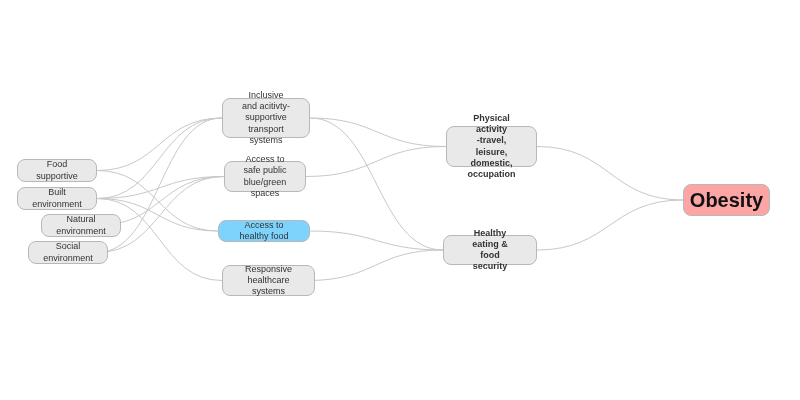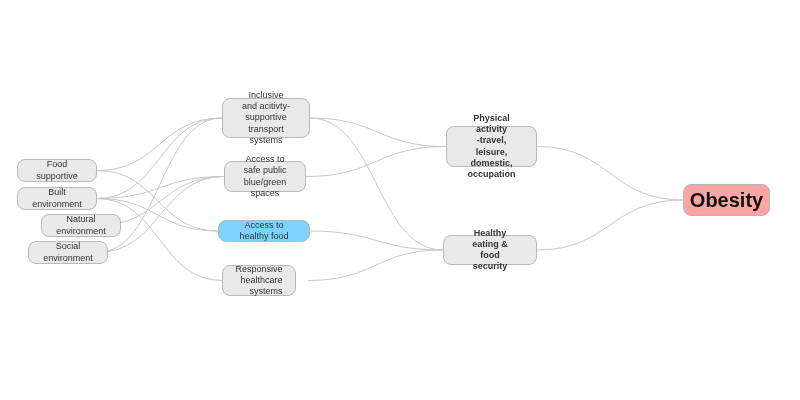--- a/index.html
+++ b/index.html
@@ -45,21 +45,21 @@
 <div class="node regular" style="left: 17px; top: 159px; width: 80px; height: 23px; background: rgb(233, 233, 233); border: 1px solid rgb(184, 184, 184); color: rgb(51, 51, 51);">Food supportive</div>
     <div class="node regular" style="left: 17px; top: 187px; width: 80px; height: 23px; background: rgb(233, 233, 233); border: 1px solid rgb(184, 184, 184); color: rgb(51, 51, 51);">Built environment</div>
     <div class="node regular" style="left: 17px; top: 214px; width: 80px; height: 23px; background: rgb(233, 233, 233); border: 1px solid rgb(184, 184, 184); color: rgb(51, 51, 51); margin-left: 24px;">Natural environment</div>
     <div class="node regular" style="left: 28px; top: 241px; width: 80px; height: 23px; background: rgb(233, 233, 233); border: 1px solid rgb(184, 184, 184); color: rgb(51, 51, 51);">Social environment</div>
     <div class="node regular" style="left: 222px; top: 98px; width: 88px; height: 40px; background: rgb(233, 233, 233); border: 1px solid rgb(184, 184, 184); color: rgb(51, 51, 51);">Inclusive and acitivty-
 supportive transport
 systems</div>
     <div class="node regular" style="left: 224px; top: 161px; width: 82px; height: 31px; background: rgb(233, 233, 233); border: 1px solid rgb(184, 184, 184); color: rgb(51, 51, 51);">Access to safe public
 blue/green spaces</div>
     <div class="node regular" style="left: 218px; top: 220px; width: 92px; height: 22px; background: #7dd3fc; border: 1px solid rgb(184, 184, 184); color: rgb(51, 51, 51);">Access to healthy food</div>
-    <div class="node regular" style="left: 222px; top: 265px; width: 74px; height: 31px; background: rgb(233, 233, 233); border: 1px solid rgb(184, 184, 184); color: rgb(51, 51, 51); text-align: right;">Responsive healthcare
+    <div class="node regular" style="left: 222px; top: 265px; width: 93px; height: 31px; background: rgb(233, 233, 233); border: 1px solid rgb(184, 184, 184); color: rgb(51, 51, 51);">Responsive healthcare
 systems</div>
     <div class="node bold" style="left: 446px; top: 126px; width: 91px; height: 41px; background: rgb(233, 233, 233); border: 1px solid rgb(184, 184, 184); color: rgb(51, 51, 51);">Physical activity
 -travel, leisure,
 domestic, occupation</div>
     <div class="node bold" style="left: 443px; top: 235px; width: 94px; height: 30px; background: rgb(233, 233, 233); border: 1px solid rgb(184, 184, 184); color: rgb(51, 51, 51);">Healthy eating &amp; food
 security</div>
     <div class="node title" style="left: 683px; top: 184px; width: 87px; height: 32px; background: #fca5a5; border: 1px solid rgb(184, 184, 184); color: rgb(17, 17, 17); font-size: 20px;">Obesity</div>
   </div>
 
 </body></html>

